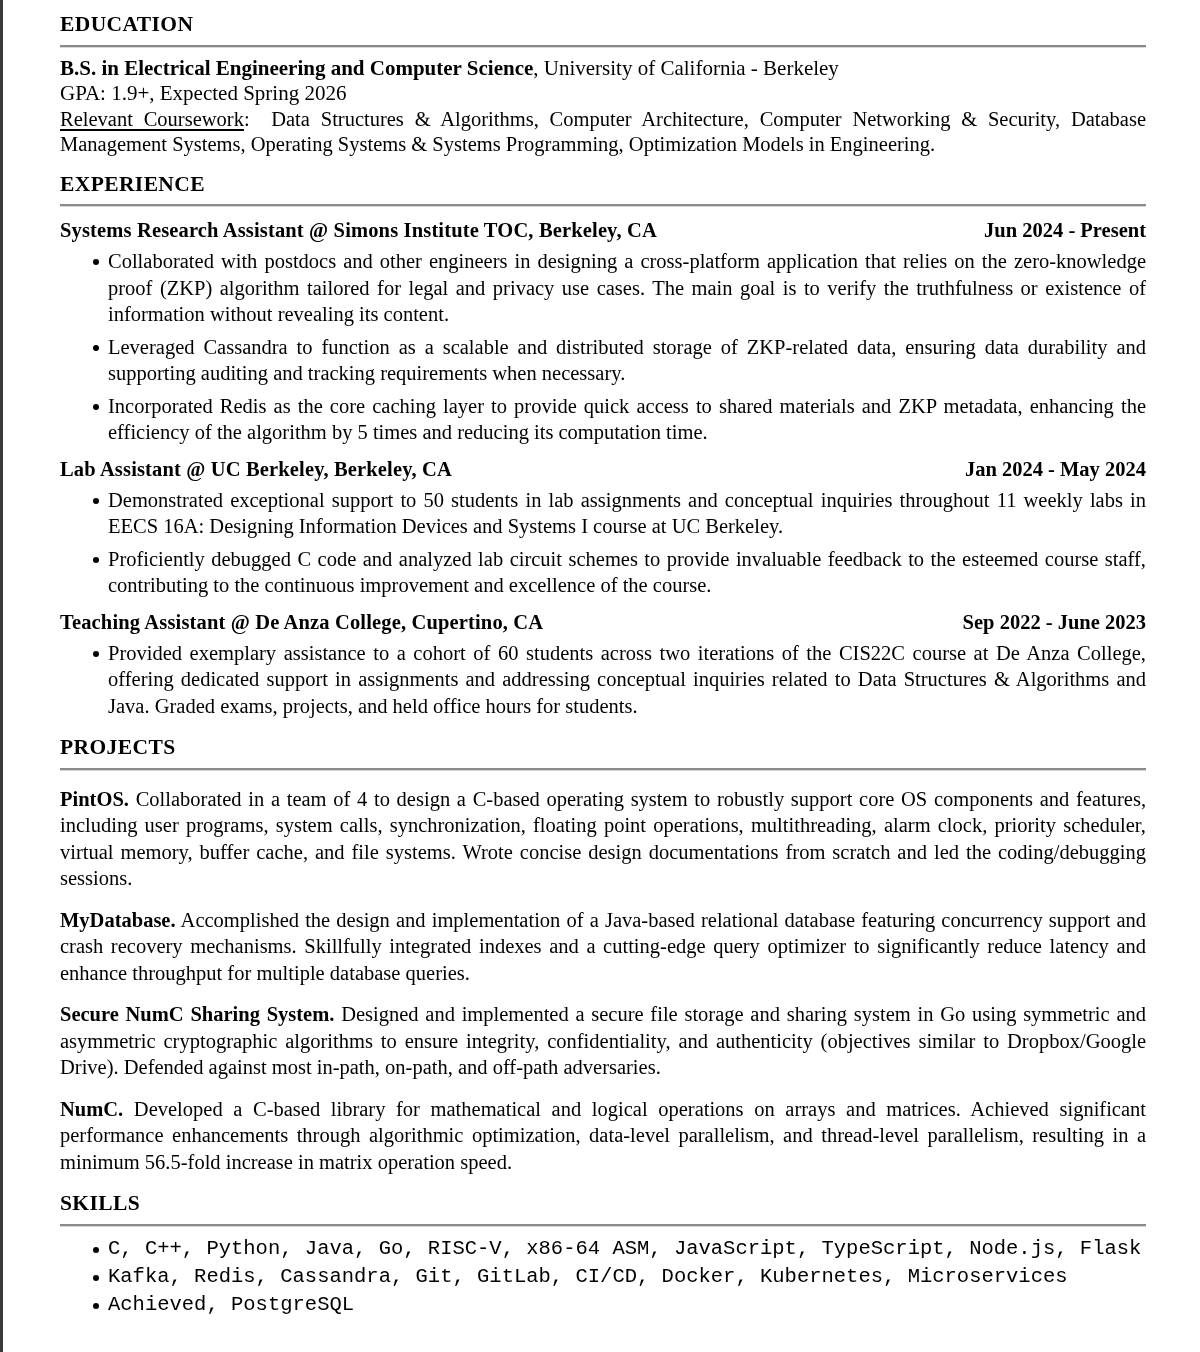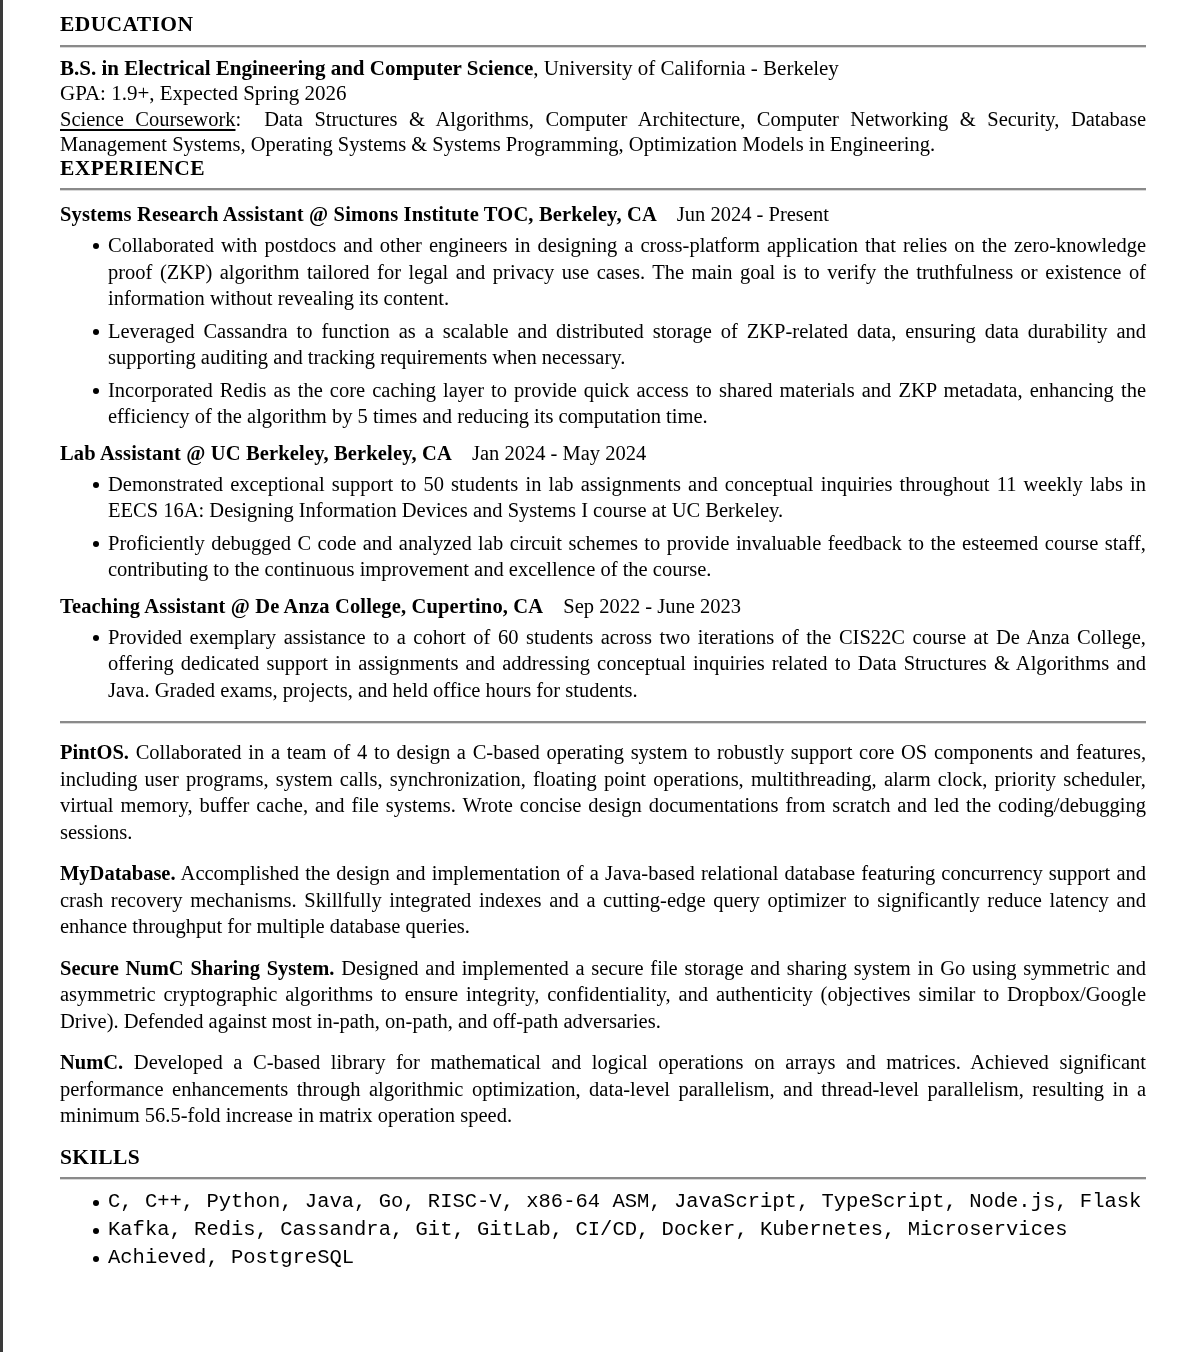--- a/index.html
+++ b/index.html
@@ -62,30 +62,31 @@
     text-justify: inter-word;
   }
 
   
   .job {
     margin-top: 10px;
   }
   .job:first-of-type { margin-top: 6px; }
   .job-head {
     display: flex;
+    justify-content: space-between;
     align-items: baseline;
     font-size: 20.5px;
     line-height: 26px;
   }
   .job-title {
     font-weight: bold;
     letter-spacing: 0.15px;
   }
   .job-dates {
-    font-weight: normal;
+    font-weight: bold;
     white-space: nowrap;
     padding-left: 20px;
   }
   ul.bullets {
     list-style: none;
     margin: 5px 0 0 0;
     padding: 0;
   }
   ul.bullets > li {
     position: relative;
@@ -136,42 +137,42 @@
     content: "";
     position: absolute;
     left: 33px;
     top: 12px;
     width: 6px;
     height: 6px;
     border-radius: 50%;
     background: #000;
   }
 
-  .sec-experience { }
+  .sec-experience { margin-top: 16px; }
   .sec-projects { margin-top: 18px; }
   .sec-skills { margin-top: 18px; }
 </style>
 </head>
 <body>
 
 <div class="page">
   <div class="content">
 
     <div class="section">
       <div class="section-heading">EDUCATION</div>
       <div class="section-rule"></div>
 
       <div class="edu-line">
         <span class="edu-degree">B.S. in Electrical Engineering and Computer Science</span><span>, University of California - Berkeley</span>
       </div>
 
       <div class="edu-line">GPA: 1.9+, Expected Spring 2026</div>
 
       <div class="edu-coursework">
-        <span class="u">Science Coursework</span><span>:</span>&nbsp; <span>Data Structures &amp; Algorithms, Computer Architecture, Computer Networking &amp; Security, Database Management Systems, Operating Systems &amp; Systems Programming, Optimization Models in Engineering.</span>
+        <span class="u">Relevant Coursework</span><span>:</span>&nbsp; <span>Data Structures &amp; Algorithms, Computer Architecture, Computer Networking &amp; Security, Database Management Systems, Operating Systems &amp; Systems Programming, Optimization Models in Engineering.</span>
       </div>
     </div>
 
     <div class="section sec-experience">
       <div class="section-heading">EXPERIENCE</div>
       <div class="section-rule"></div>
 
       <div class="job">
         <div class="job-head">
           <span class="job-title">Systems Research Assistant @ Simons Institute TOC, Berkeley, CA</span>
@@ -200,20 +201,21 @@
           <span class="job-title">Teaching Assistant @ De Anza College, Cupertino, CA</span>
           <span class="job-dates">Sep 2022 - June 2023</span>
         </div>
         <ul class="bullets">
           <li>Provided exemplary assistance to a cohort of 60 students across two iterations of the CIS22C course at De Anza College, offering dedicated support in assignments and addressing conceptual inquiries related to Data Structures &amp; Algorithms and Java. Graded exams, projects, and held office hours for students.</li>
         </ul>
       </div>
     </div>
 
     <div class="section sec-projects">
+      <div class="section-heading">PROJECTS</div>
       <div class="section-rule"></div>
 
       <div class="project">
         <span class="project-name">PintOS.</span>
         <span>Collaborated in a team of 4 to design a C-based operating system to robustly support core OS components and features, including user programs, system calls, synchronization, floating point operations, multithreading, alarm clock, priority scheduler, virtual memory, buffer cache, and file systems. Wrote concise design documentations from scratch and led the coding/debugging sessions.</span>
       </div>
 
       <div class="project">
         <span class="project-name">MyDatabase.</span>
         <span>Accomplished the design and implementation of a Java-based relational database featuring concurrency support and crash recovery mechanisms. Skillfully integrated indexes and a cutting-edge query optimizer to significantly reduce latency and enhance throughput for multiple database queries.</span>

